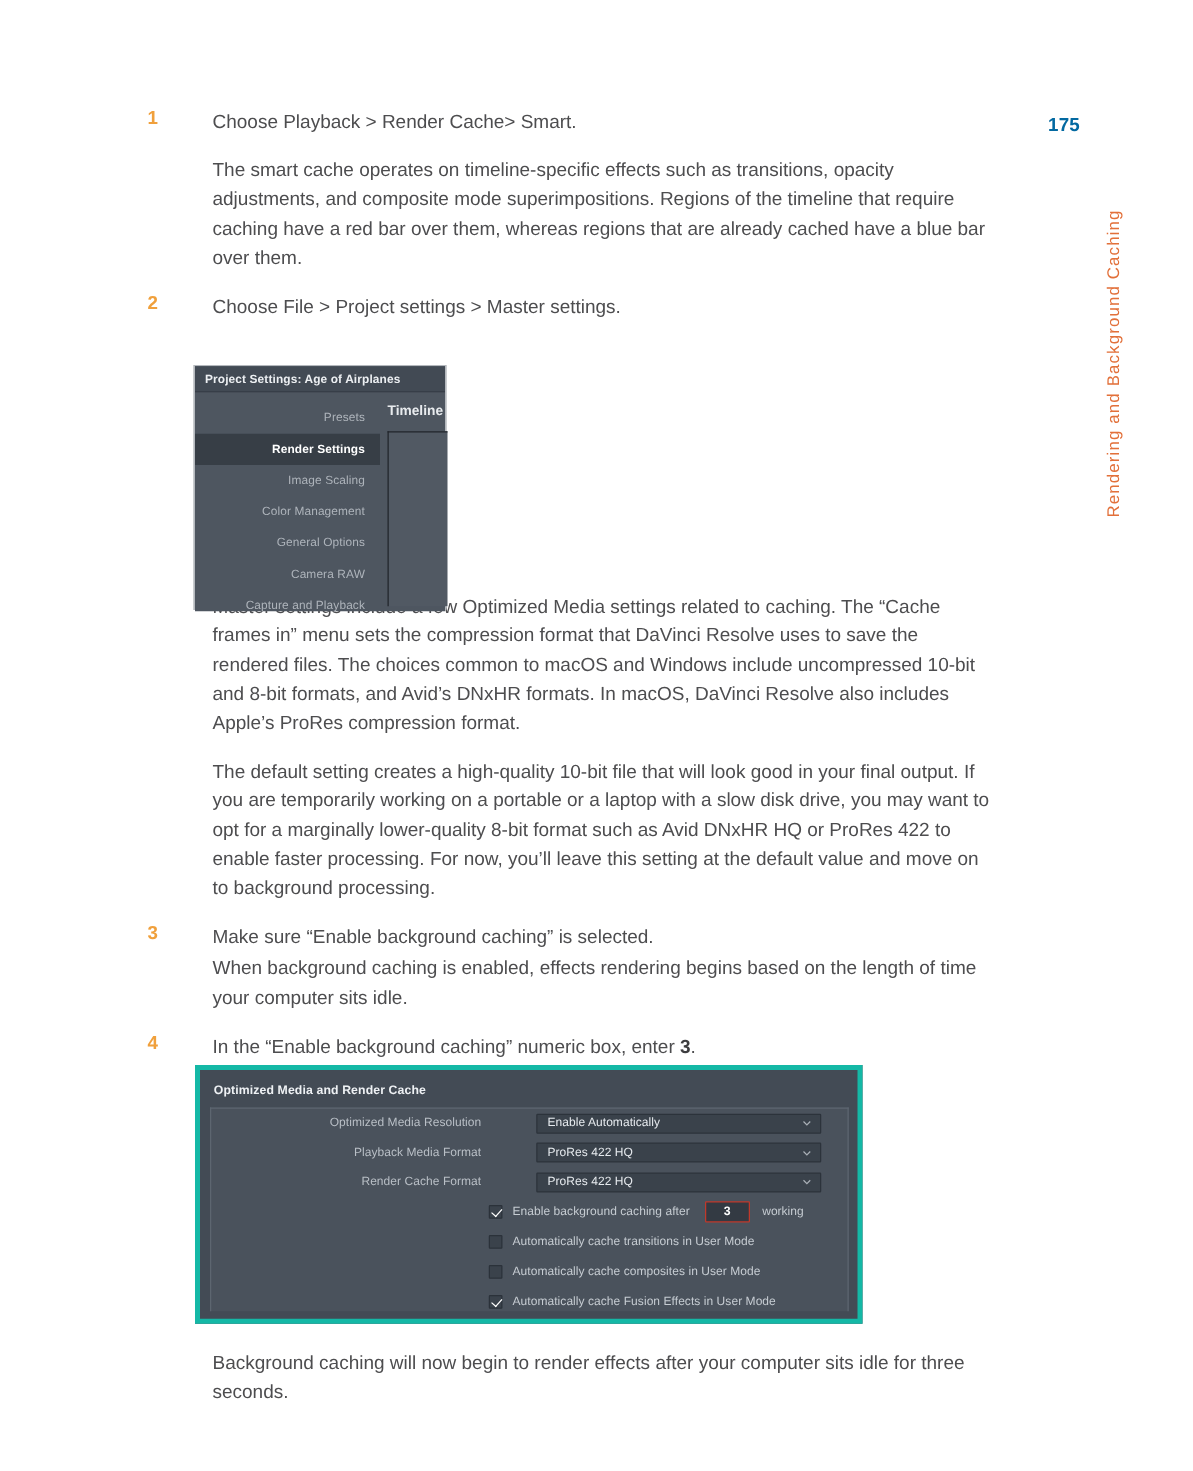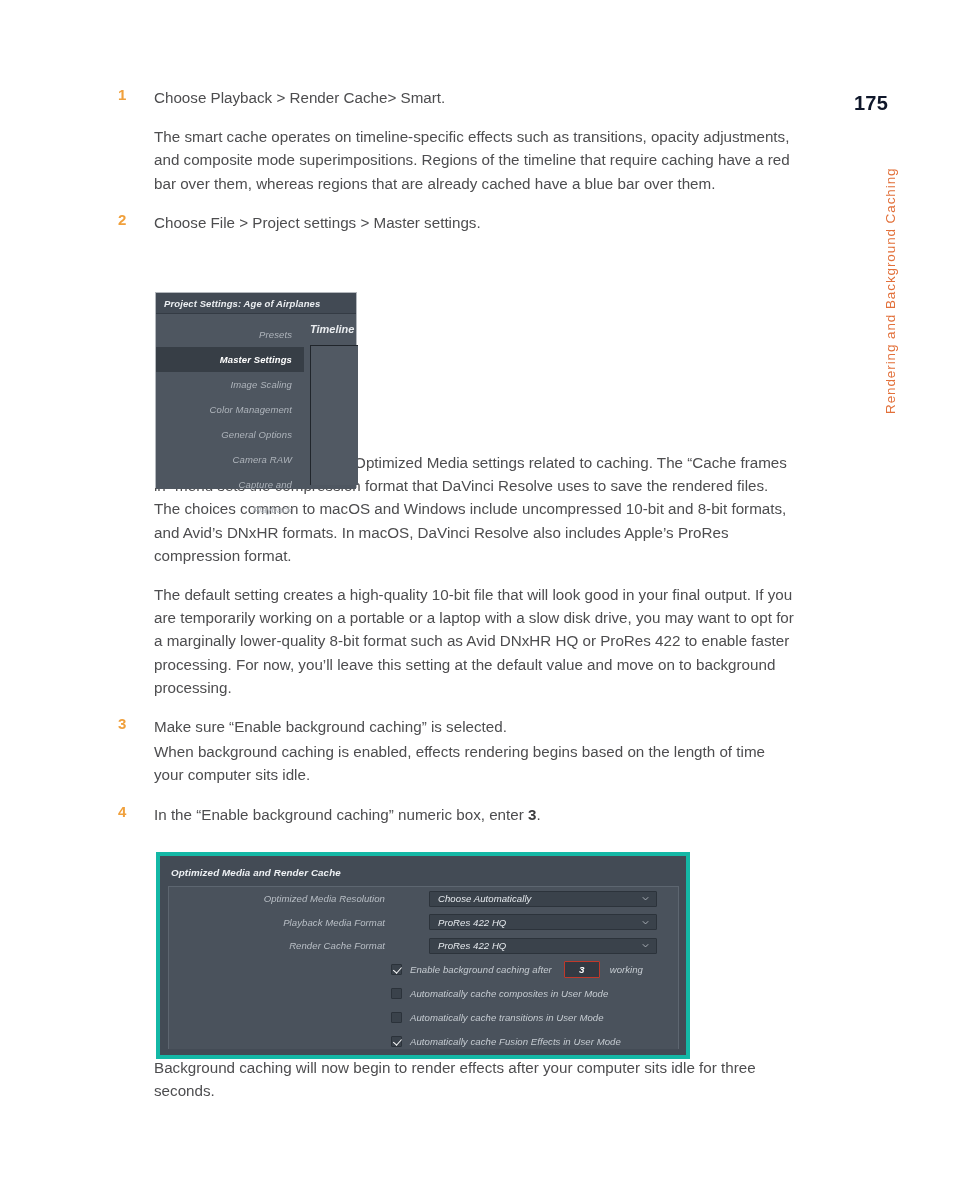--- a/index.html
+++ b/index.html
@@ -13,24 +13,24 @@
     position: relative;
     font-family: "Liberation Sans", sans-serif;
     color: #4d4d4f;
     overflow: hidden;
   }
 
   
   .page-number {
     position: absolute;
     top: 92px;
-    right: 66px;
-    font-size: 20px;
-    font-weight: bold;
-    color: #0f172a;
+    right: 90px;
+    font-size: 15px;
+    font-weight: bold;
+    color: #0369a1;
     letter-spacing: 0.2px;
   }
   .running-head {
     position: absolute;
     top: 152px;
     right: 68px;
     width: 22px;
     height: 270px;
     color: #e2703a;
     font-size: 13.5px;
@@ -62,38 +62,37 @@
     position: absolute;
     left: 0;
     top: 0;
     width: 18px;
     text-align: left;
     color: #f0a03c;
     font-size: 15px;
     font-weight: bold;
   }
   p.para {
-    margin: 0 0 16px 0;
+    margin: 0 0 16px 16px;
     font-size: 15.2px;
     line-height: 23.2px;
     color: #4d4d4f;
   }
   p.para.tight { margin-bottom: 0; }
   .indent {
     padding-left: 36px;
   }
   b.bold { font-weight: bold; color: #3d3d3f; }
 
   
   .shot {
     position: absolute;
     box-sizing: border-box;
     background: #4a525c;
     border: 1px solid #9aa0a6;
-    font-style: italic;
   }
 
   
   #shot-project-settings {
     left: 155px;
     top: 292px;
     width: 202px;
     height: 196px;
     background: #4e5660;
     border: 1px solid #b4b8bd;
@@ -120,21 +119,20 @@
     background: #4e5660;
   }
   #shot-project-settings .ps-item {
     height: 25px;
     line-height: 25px;
     text-align: right;
     padding-right: 12px;
     font-size: 9.5px;
     color: #aeb4bb;
     letter-spacing: 0.1px;
-    padding-left: 42px;
   }
   #shot-project-settings .ps-item.active {
     background: #373e46;
     color: #ffffff;
     font-weight: bold;
   }
   #shot-project-settings .ps-right {
     flex: 1;
     position: relative;
     background: #4e5660;
@@ -322,42 +320,42 @@
   <div style="height:228px"></div>
 
   <p class="para indent">Background caching will now begin to render effects after your computer sits idle for three seconds.</p>
 </div>
 
 <div class="shot" id="shot-project-settings">
   <div class="titlebar">Project Settings:  Age of Airplanes</div>
   <div class="ps-body">
     <div class="ps-nav">
       <div class="ps-item">Presets</div>
-      <div class="ps-item active">Master Settings</div>
+      <div class="ps-item active">Render Settings</div>
       <div class="ps-item">Image Scaling</div>
       <div class="ps-item">Color Management</div>
       <div class="ps-item">General Options</div>
       <div class="ps-item">Camera RAW</div>
       <div class="ps-item">Capture and Playback</div>
     </div>
     <div class="ps-right">
       <div class="ps-tab">Timeline</div>
       <div class="ps-pane"></div>
     </div>
   </div>
 </div>
 
 <div class="shot" id="shot-render-cache">
   <div class="rc-title">Optimized Media and Render Cache</div>
   <div class="rc-inner">
 
     <div class="rc-row">
       <div class="rc-label">Optimized Media Resolution</div>
       <div class="rc-select">
-        <span class="val">Choose Automatically</span>
+        <span class="val">Enable Automatically</span>
         <span class="rc-chevron">
           <svg viewBox="0 0 10 10" width="9" height="9">
               <path d="M2 3.6 L5 6.6 L8 3.6" fill="none" stroke="#aab0b7" stroke-width="1.1"></path>
             </svg>
         </span>
       </div>
     </div>
 
     <div class="rc-row">
       <div class="rc-label">Playback Media Format</div>
@@ -385,26 +383,26 @@
 
     <div class="rc-check-row">
       <span class="rc-box checked"></span>
       <span class="rc-check-label">Enable background caching after</span>
       <span class="rc-numbox">3</span>
       <span class="rc-seconds">working</span>
     </div>
 
     <div class="rc-check-row">
       <span class="rc-box"></span>
-      <span class="rc-check-label">Automatically cache composites in User Mode</span>
+      <span class="rc-check-label">Automatically cache transitions in User Mode</span>
     </div>
 
     <div class="rc-check-row">
       <span class="rc-box"></span>
-      <span class="rc-check-label">Automatically cache transitions in User Mode</span>
+      <span class="rc-check-label">Automatically cache composites in User Mode</span>
     </div>
 
     <div class="rc-check-row">
       <span class="rc-box checked"></span>
       <span class="rc-check-label">Automatically cache Fusion Effects in User Mode</span>
     </div>
 
   </div>
 </div>
 

